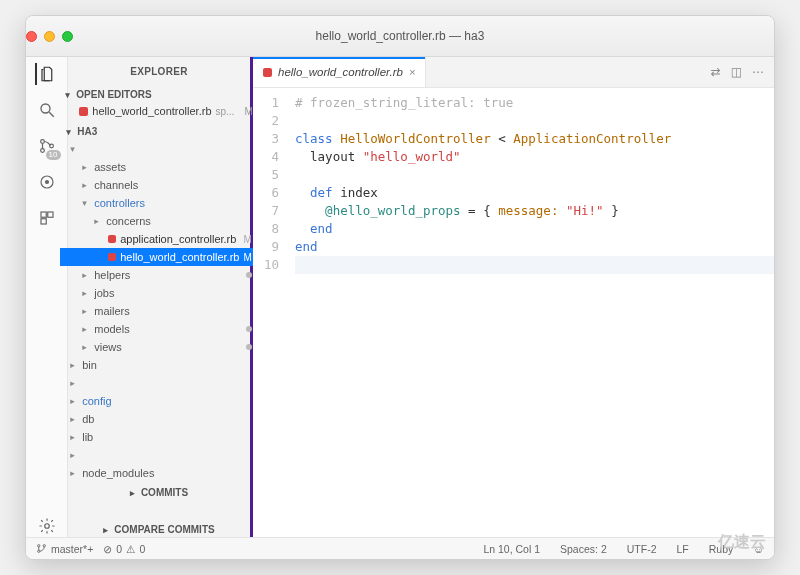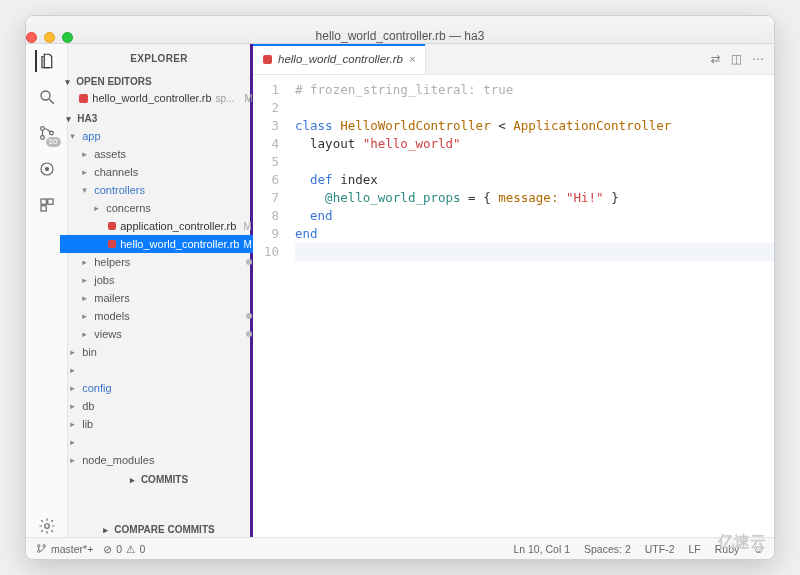--- a/index.html
+++ b/index.html
@@ -18,25 +18,25 @@
   background: #fefefe;
   border: 1px solid #d0d0d0;
   border-radius: 8px;
   box-shadow: 0 8px 28px rgba(0,0,0,0.18);
   display: flex;
   flex-direction: column;
   overflow: hidden;
   position: relative;
 }
 .titlebar {
-  height: 28px;
+  height: 41px;
   background: linear-gradient(#f6f6f6,#ececec);
   border-bottom: 1px solid #d9d9d9;
   display: flex;
-  align-items: flex-end;
+  align-items: center;
   padding: 0 0;
   position: relative;
 }
 .traffic { display:flex; gap:7px; }
 .dot { width:11px; height:11px; border-radius: 50%; }
 .dot.red{background:#ff5f57;border:0.5px solid #e24238;}
 .dot.yellow{background:#febc2e;border:0.5px solid #e0a024;}
 .dot.green{background:#28c840;border:0.5px solid #1fa831;}
 .title-text {
   position:absolute; left:0; right:0; text-align:center;
@@ -94,21 +94,21 @@
 .ln.hl{background:#f2f6fb;}
 .c-comment{color:#b0b0b0;}
 .c-kw{color:#3a76d8;}
 .c-class{color:#b26a00;}
 .c-const{color:#b26a00;}
 .c-str{color:#d14343;}
 .c-sym{color:#b26a00;}
 .c-ivar{color:#2e8b83;}
 .statusbar{height:22px;background:#f7f7f7;border-top:1px solid #e4e4e4;display:flex;align-items:center;font-size:10.5px;color:#666;padding:0 10px;gap:10px;}
 .statusbar .seg{display:flex;align-items:center;gap:4px;cursor:pointer;}
-.statusbar .right{margin-left:auto;display:flex;gap:14px;align-items:center;}
+.statusbar .right{margin-left:auto;display:flex;gap:20px;align-items:center;}
 .watermark{position:absolute;right:8px;bottom:6px;font-size:16px;color:#ccc;font-weight:700;}
 </style>
 </head>
 <body>
 
 <div class="window">
   <div class="titlebar">
     <div class="traffic">
       <div class="dot red"></div>
       <div class="dot yellow"></div>
@@ -179,21 +179,20 @@
       </div>
 
       <div class="sb-section">
         <div class="sb-section-head">
           <span class="chev">▾</span>
           <span>HA3</span>
         </div>
         <div class="tree" id="tree">
             <div class="row folder" style="padding-left: 10px;">
               <span class="chev">▾</span>
-              <span class="nm">app</span>
             </div>
             <div class="row folder plain" style="padding-left: 22px;">
               <span class="chev">▸</span>
               <span class="nm">assets</span>
             </div>
             <div class="row folder plain" style="padding-left: 22px;">
               <span class="chev">▸</span>
               <span class="nm">channels</span>
             </div>
             <div class="row folder" style="padding-left: 22px;">

